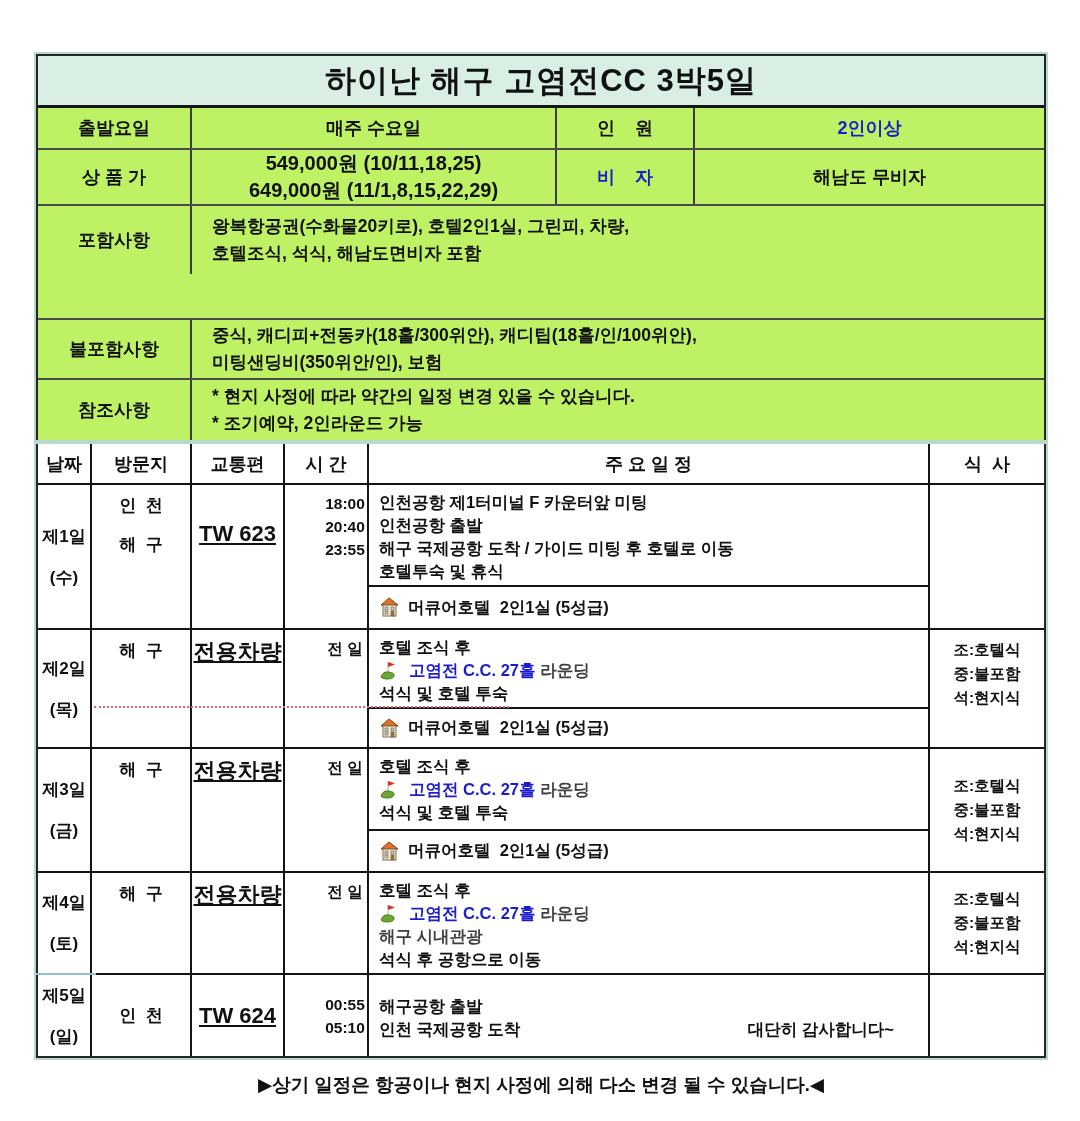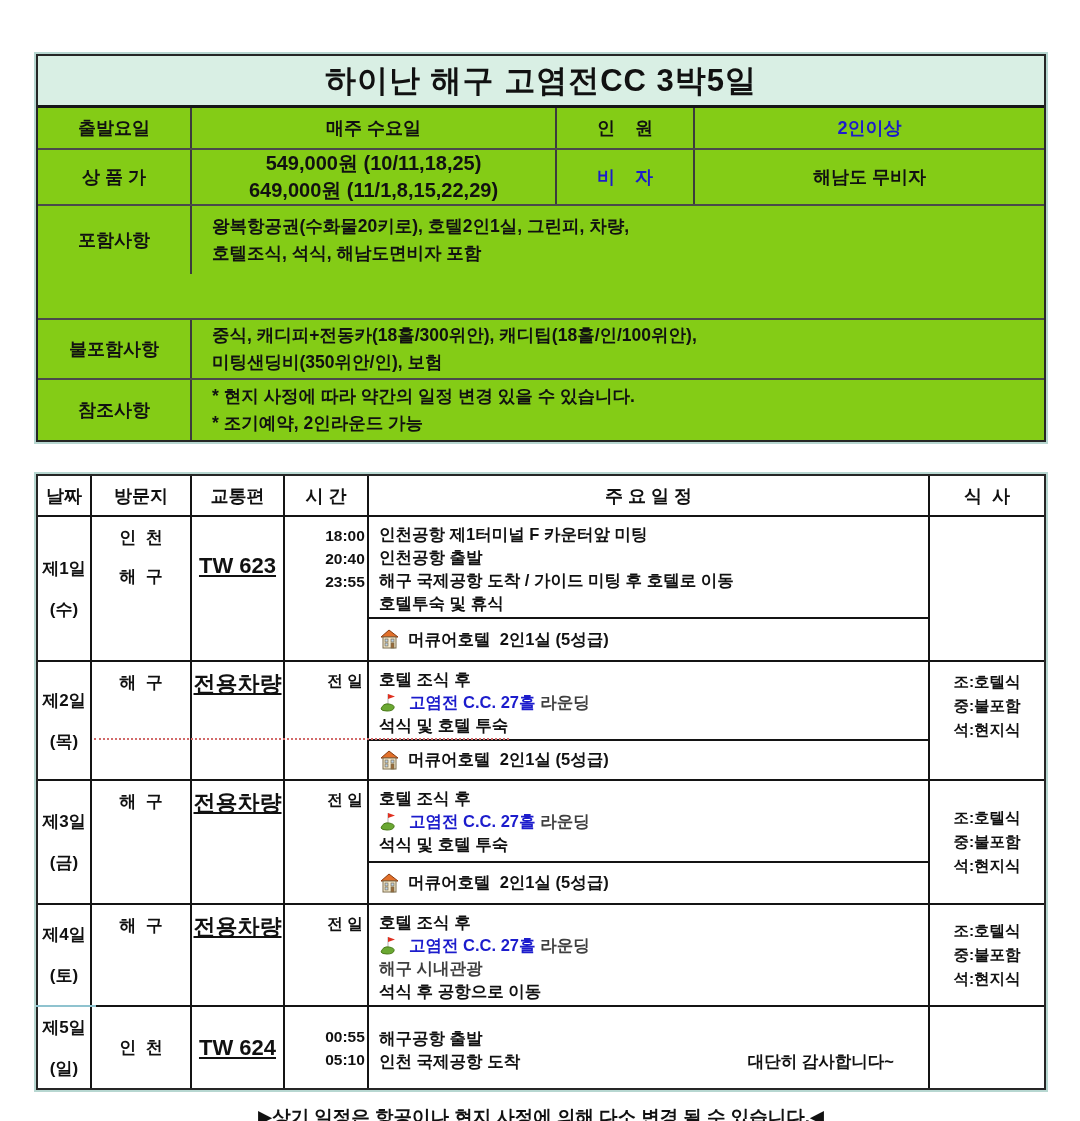--- a/index.html
+++ b/index.html
@@ -6,21 +6,21 @@
   html, body { background: #ffffff; }
   body {
     width: 1080px; height: 1121px;
     font-family: "Liberation Sans", "DejaVu Sans", sans-serif;
     font-weight: bold; color: #111;
     overflow: hidden;
   }
   .page { width: 1010px; margin-left: 36px; padding-top: 54px; }
 
   
-  .t1 { border: 2px solid #262626; outline: 2px solid #b7d7d1; background: #84cc16; }
+  .t1 { border: 2px solid #262626; outline: 2px solid #b7d7d1; background: #bef264; }
   .t1-title {
     background: #d9efe4; min-height: 52px;
     display: flex; align-items: center; justify-content: center;
     font-size: 31px; letter-spacing: 1px;
     border-bottom: 3px solid #161616;
   }
   .t1-row { display: grid; border-top: 2px solid #4a4a4a; }
   .t1-row.first { border-top: none; }
   .t1-row.cols4 { grid-template-columns: 154px 365px 138px 1fr; }
   .t1-row.cols2 { grid-template-columns: 154px 1fr; }
@@ -32,21 +32,21 @@
   .t1 .price { align-items: center; font-size: 20px; line-height: 27px; }
   .r1 { min-height: 40px; }
   .r2 { min-height: 56px; }
   .r3 { min-height: 70px; }
   .r4 { min-height: 60px; margin-top: 44px; }
   .r5 { min-height: 62px; }
   .blue { color: #1c1ccc; }
   .green { color: #404040; }
 
   
-  .t2 { margin-top: 32px; border: 2px solid #262626; outline: 2px solid #b7d7d1; background: #fff; }
+  .t2 { border: 2px solid #262626; outline: 2px solid #b7d7d1; background: #fff; }
   .t2-grid { display: grid; grid-template-columns: 54px 100px 93px 84px 561px 1fr; }
   .t2-header { min-height: 41px; border-bottom: 2px solid #141414; }
   .t2-header .hcell {
     display: flex; align-items: center; justify-content: center;
     font-size: 18px; white-space: pre;
   }
   .t2 .vline { border-right: 2px solid #141414; }
   .day-row { border-top: 2px solid #141414; position: relative; }
   .day-row.first { border-top: none; }
   .dcell { display: flex; flex-direction: column; }

